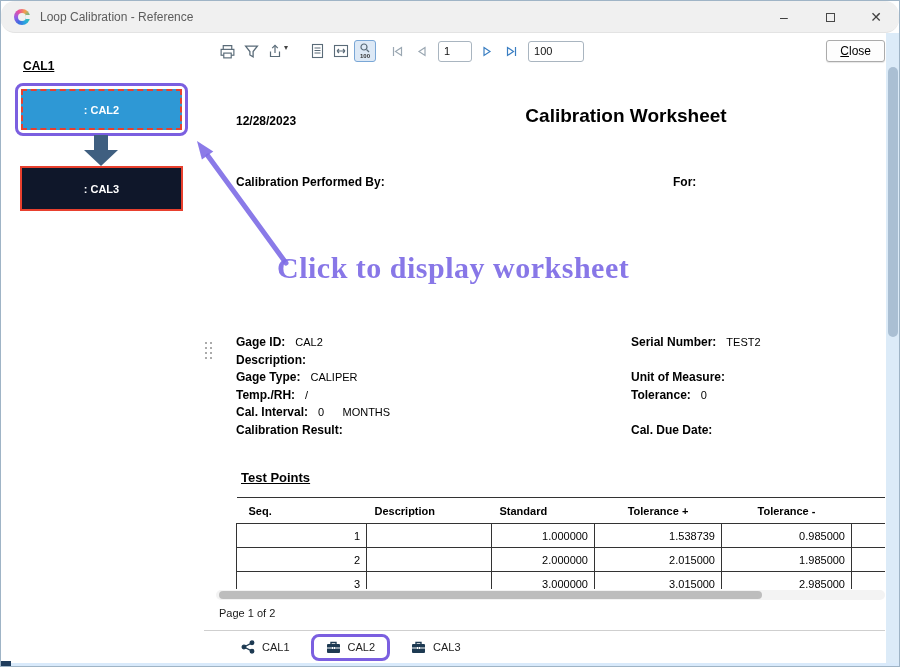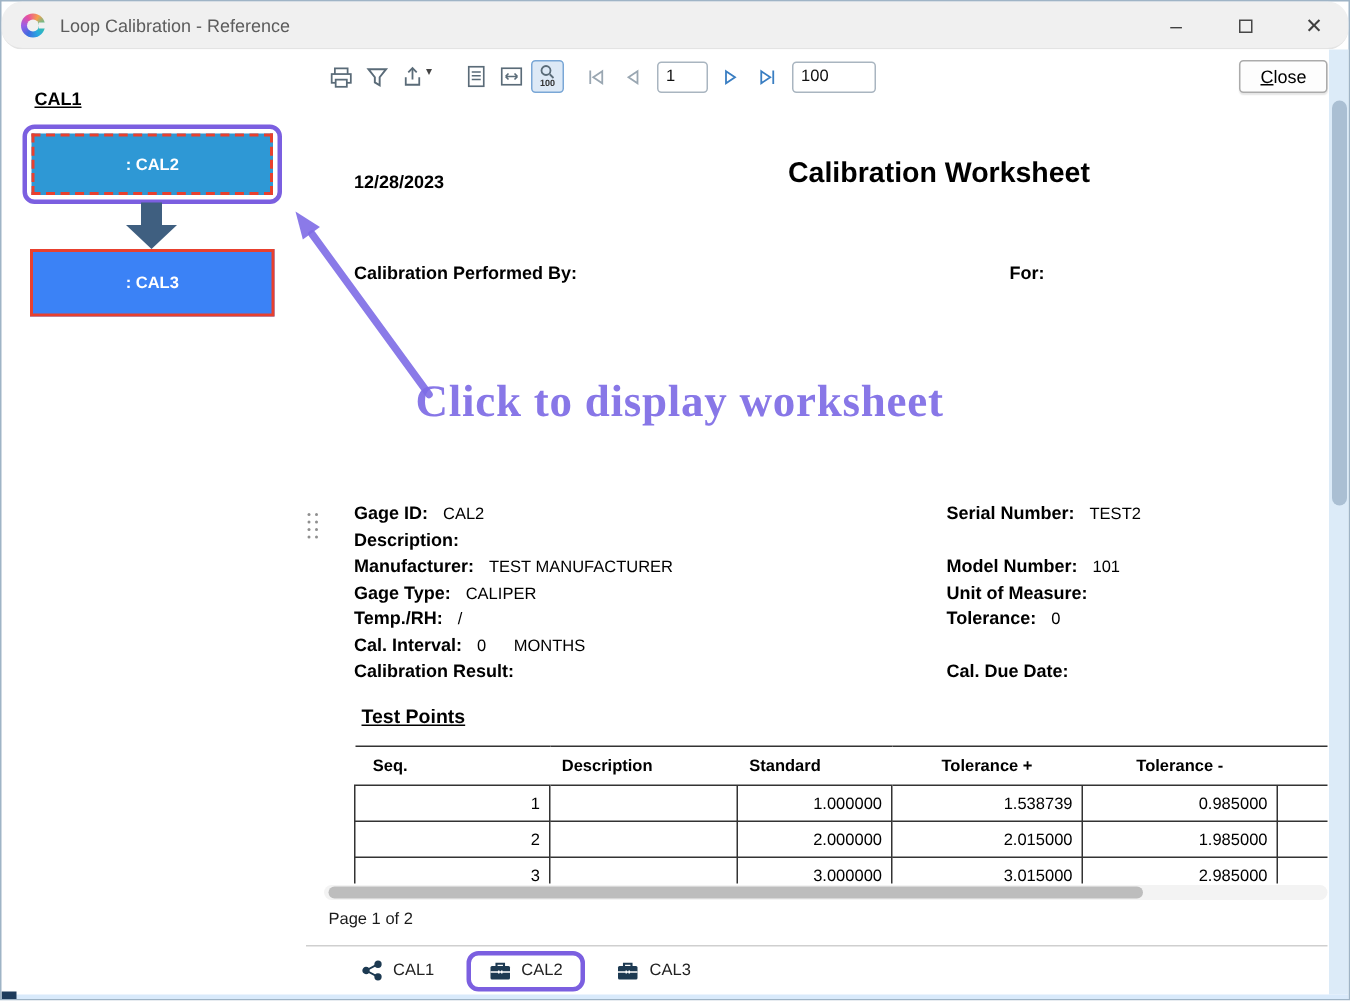--- a/index.html
+++ b/index.html
@@ -17,21 +17,21 @@
   .win-title { margin-left:10px; font-size:12px; color:#5c5c5c; }
   .win-controls { position:absolute; right:0; top:0; height:32px; display:flex; }
   .win-btn { width:46px; height:32px; display:flex; align-items:center; justify-content:center; color:#404040; font-size:14px; }
   .max-box { width:9px; height:9px; border:1px solid #474747; }
 
   
   .root-label { position:absolute; left:22px; top:58px; font-weight:bold; font-size:12px; color:#000; text-decoration:underline; }
   .cal2-wrap { position:absolute; left:14px; top:82px; width:173px; height:53px; border:3px solid #7b5fe0; border-radius:8px; padding:3px; }
   .node { width:100%; height:100%; background:#2e98d5; color:#fff; font-weight:bold; font-size:11px; display:flex; align-items:center; justify-content:center; }
   .cal2-node { border:2px dashed #e8402e; }
-  .cal3-node { position:absolute; left:19px; top:165px; width:163px; height:45px; background:#3b82f6; border:2px solid #e8402e; color:#fff; font-weight:bold; font-size:11px; display:flex; align-items:center; justify-content:center; }
+  .cal3-node { position:absolute; left:19px; top:165px; width:163px; height:45px; background:#0f172a; border:2px solid #e8402e; color:#fff; font-weight:bold; font-size:11px; display:flex; align-items:center; justify-content:center; }
   .flow-arrow-shaft { position:absolute; left:93px; top:134px; width:14px; height:15px; background:#3f5f80; }
   .flow-arrow-head { position:absolute; left:83px; top:149px; width:0; height:0; border-left:17px solid transparent; border-right:17px solid transparent; border-top:16px solid #3f5f80; }
   .splitter { position:absolute; left:202px; top:339px; width:10px; height:20px; display:grid; grid-template-columns:repeat(2,1fr); grid-auto-rows:5px; justify-items:center; align-items:center; }
   .splitter i { width:2px; height:2px; background:#8f8f8f; border-radius:50%; }
 
   
   .toolbar { position:absolute; left:215px; top:37px; width:669px; height:26px; display:flex; align-items:center; }
   .tbtn { width:22px; height:22px; display:flex; flex-direction:column; align-items:center; justify-content:center; border:1px solid transparent; border-radius:3px; margin-right:2px; }
   .tbtn.pressed { border:1px solid #7aa7d6; background:#dde9f6; }
   .z100 { font-size:6px; line-height:6px; color:#333; font-weight:bold; }
@@ -209,30 +209,20 @@
           </div>
       </div>
       <div class="info-row">
         <div class="ileft">
             <span class="ilabel">Description:</span>
             <span class="ival"></span>
           </div>
         <div class="iright">
             <span class="ilabel"></span>
             <span class="ival"></span>
-          </div>
-      </div>
-      <div class="info-row">
-        <div class="ileft">
-            <span class="ilabel">Manufacturer:</span>
-            <span class="ival">TEST MANUFACTURER</span>
-          </div>
-        <div class="iright">
-            <span class="ilabel">Model Number:</span>
-            <span class="ival">101</span>
           </div>
       </div>
       <div class="info-row">
         <div class="ileft">
             <span class="ilabel">Gage Type:</span>
             <span class="ival">CALIPER</span>
           </div>
         <div class="iright">
             <span class="ilabel">Unit of Measure:</span>
             <span class="ival"></span>

